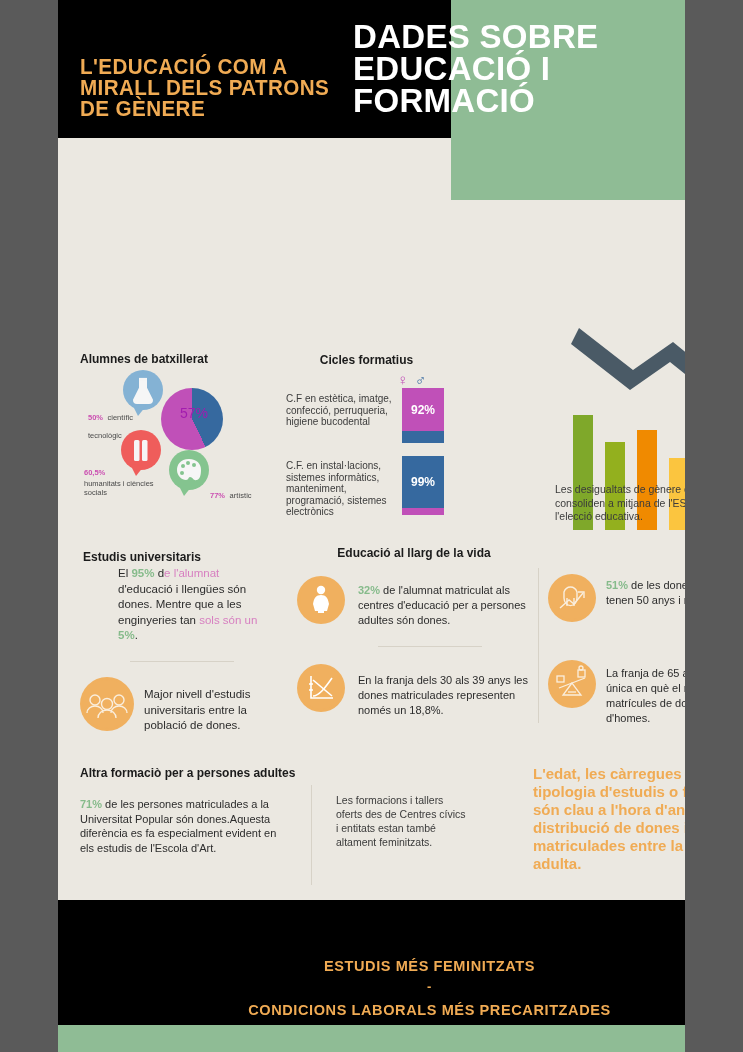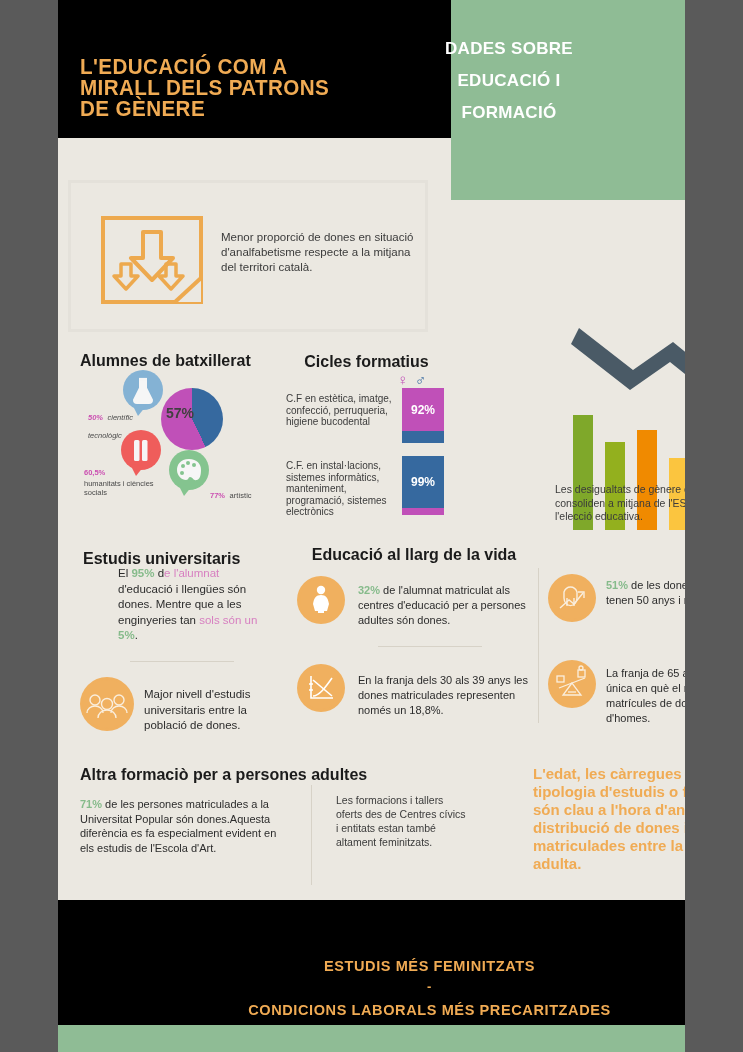--- a/index.html
+++ b/index.html
@@ -22,55 +22,55 @@
     color:#f0ab54; font-weight:bold; font-size:21.5px; line-height:21px;
     letter-spacing:0.4px; text-transform:uppercase;
     font-family:"Liberation Sans", sans-serif;
     transform:scaleX(0.96); transform-origin:left center;
   }
   .hdr-green {
     position:absolute; left:393px; top:0; width:350px; height:200px;
     background:#8fbc95;
   }
   .hdr-green-title {
-    position:absolute; right:20px; top:33px; width:312px;
-    color:#fff; font-weight:bold; font-size:17px; line-height:32px;
-    text-align:center; letter-spacing:0.3px; text-transform:uppercase;
+    position:absolute; right:20px; top:21px; width:312px;
+    color:#fff; font-weight:bold; font-size:33px; line-height:32px;
+    text-align:left; letter-spacing:0.3px; text-transform:uppercase;
   }
 
   
   .alfa-box {
     position:absolute; left:10px; top:180px; width:360px; height:152px;
     border:3px solid #e4e1da; background:#ebe8e1;
   }
   .alfa-icon {
     position:absolute; left:30px; top:33px; width:102px; height:88px;
   }
   .alfa-txt {
     position:absolute; left:150px; top:47px; width:195px;
     font-size:11.5px; line-height:15px; color:#3b3b3b;
   }
 
   
-  .sec-title { font-weight:bold; font-size:16px; color:#1b1b1b; }
+  .sec-title { font-weight:bold; font-size:12px; color:#1b1b1b; }
 
   
   .batx { position:absolute; left:22px; top:352px; width:200px; }
   .lbl-pct { color:#cb4fb1; font-weight:bold; font-size:7.5px; }
   .lbl-txt { color:#4a4a4a; font-size:7.5px; line-height:9px; }
 
   
   .pie {
     position:absolute; left:103px; top:388px; width:62px; height:62px;
     border-radius:50%;
     background:conic-gradient(from 0deg, #36699f 0deg 154deg, #c050b8 154deg 360deg);
   }
   .pie-label {
-    position:absolute; left:108px; top:405px; width:42px; text-align:left;
-    color:#404040; font-weight:bold; font-size:14px;
+    position:absolute; left:108px; top:405px; width:42px; text-align:right;
+    color:#a21caf; font-weight:normal; font-size:14px;
   }
   .cf-row-txt { font-size:10px; line-height:11.5px; color:#3b3b3b; }
   .cf-bar { position:absolute; width:42px; }
   .cf-num {
     position:absolute; color:#fff; font-weight:bold; font-size:12px;
     width:42px; text-align:center;
   }
 
   
   .decline { position:absolute; left:497px; top:330px; width:230px; height:200px; }
@@ -125,47 +125,34 @@
     <div>DE GÈNERE</div>
   </div>
 
   <div class="hdr-green"></div>
   <div class="hdr-green-title">
     <div>DADES SOBRE</div>
     <div>EDUCACIÓ I</div>
     <div>FORMACIÓ</div>
   </div>
 
-  <div class="alfa-box">
-    <div class="alfa-icon">
-      <svg viewBox="0 0 102 88" width="102" height="88">
-        <path d="M2,2 H100 V86 H2 Z" fill="none" stroke="#eda94e" stroke-width="4"></path>
-        <path d="M74,86 L100,62 L100,86 Z" fill="#ebe8e1"></path>
-        <path d="M74,86 L100,62" stroke="#eda94e" stroke-width="4" fill="none"></path>
-        <path d="M42,16 L60,16 L60,42 L72,42 L51,64 L30,42 L42,42 Z" fill="none" stroke="#eda94e" stroke-width="4" stroke-linejoin="round"></path>
-        <path d="M20,48 L30,48 L30,60 L37,60 L25,73 L13,60 L20,60 Z" fill="none" stroke="#eda94e" stroke-width="3.5" stroke-linejoin="round"></path>
-        <path d="M65,48 L75,48 L75,60 L82,60 L70,73 L58,60 L65,60 Z" fill="none" stroke="#eda94e" stroke-width="3.5" stroke-linejoin="round"></path>
-      </svg>
-    </div>
-    <div class="alfa-txt">Menor proporció de dones en situació d'analfabetisme respecte a la mitjana del territori català.</div>
-  </div>
 
   <div class="batx sec-title">Alumnes de batxillerat</div>
 
   <div style="position:absolute;left:64px;top:370px;">
     <svg width="42" height="48" viewBox="0 0 42 48">
       <circle cx="21" cy="20" r="20" fill="#84b2d4"></circle>
       <path d="M10,34 L16,46 L24,36 Z" fill="#84b2d4"></path>
       <g fill="none" stroke="#f3f3f3" stroke-width="2">
         <path d="M18,10 L18,18 L12,30 A3,3 0 0 0 15,33 L27,33 A3,3 0 0 0 30,30 L24,18 L24,10 Z" fill="#f6f6f6" stroke="#f6f6f6"></path>
         <path d="M17,9 L25,9" stroke="#f6f6f6" stroke-width="2.2"></path>
       </g>
     </svg>
   </div>
-  <div style="position:absolute;left:30px;top:406px;width:78px;font-style:italic;">
+  <div style="position:absolute;left:30px;top:406px;width:78px;">
     <span class="lbl-pct">50%</span>
     <span class="lbl-txt">científic tecnològic</span>
   </div>
 
   <div style="position:absolute;left:62px;top:430px;">
     <svg width="42" height="48" viewBox="0 0 42 48">
       <circle cx="21" cy="20" r="20" fill="#ef5d5b"></circle>
       <path d="M10,34 L16,46 L24,36 Z" fill="#ef5d5b"></path>
       <g fill="#f6f6f6">
         <rect x="14" y="10" width="5.5" height="21" rx="1.5"></rect>

